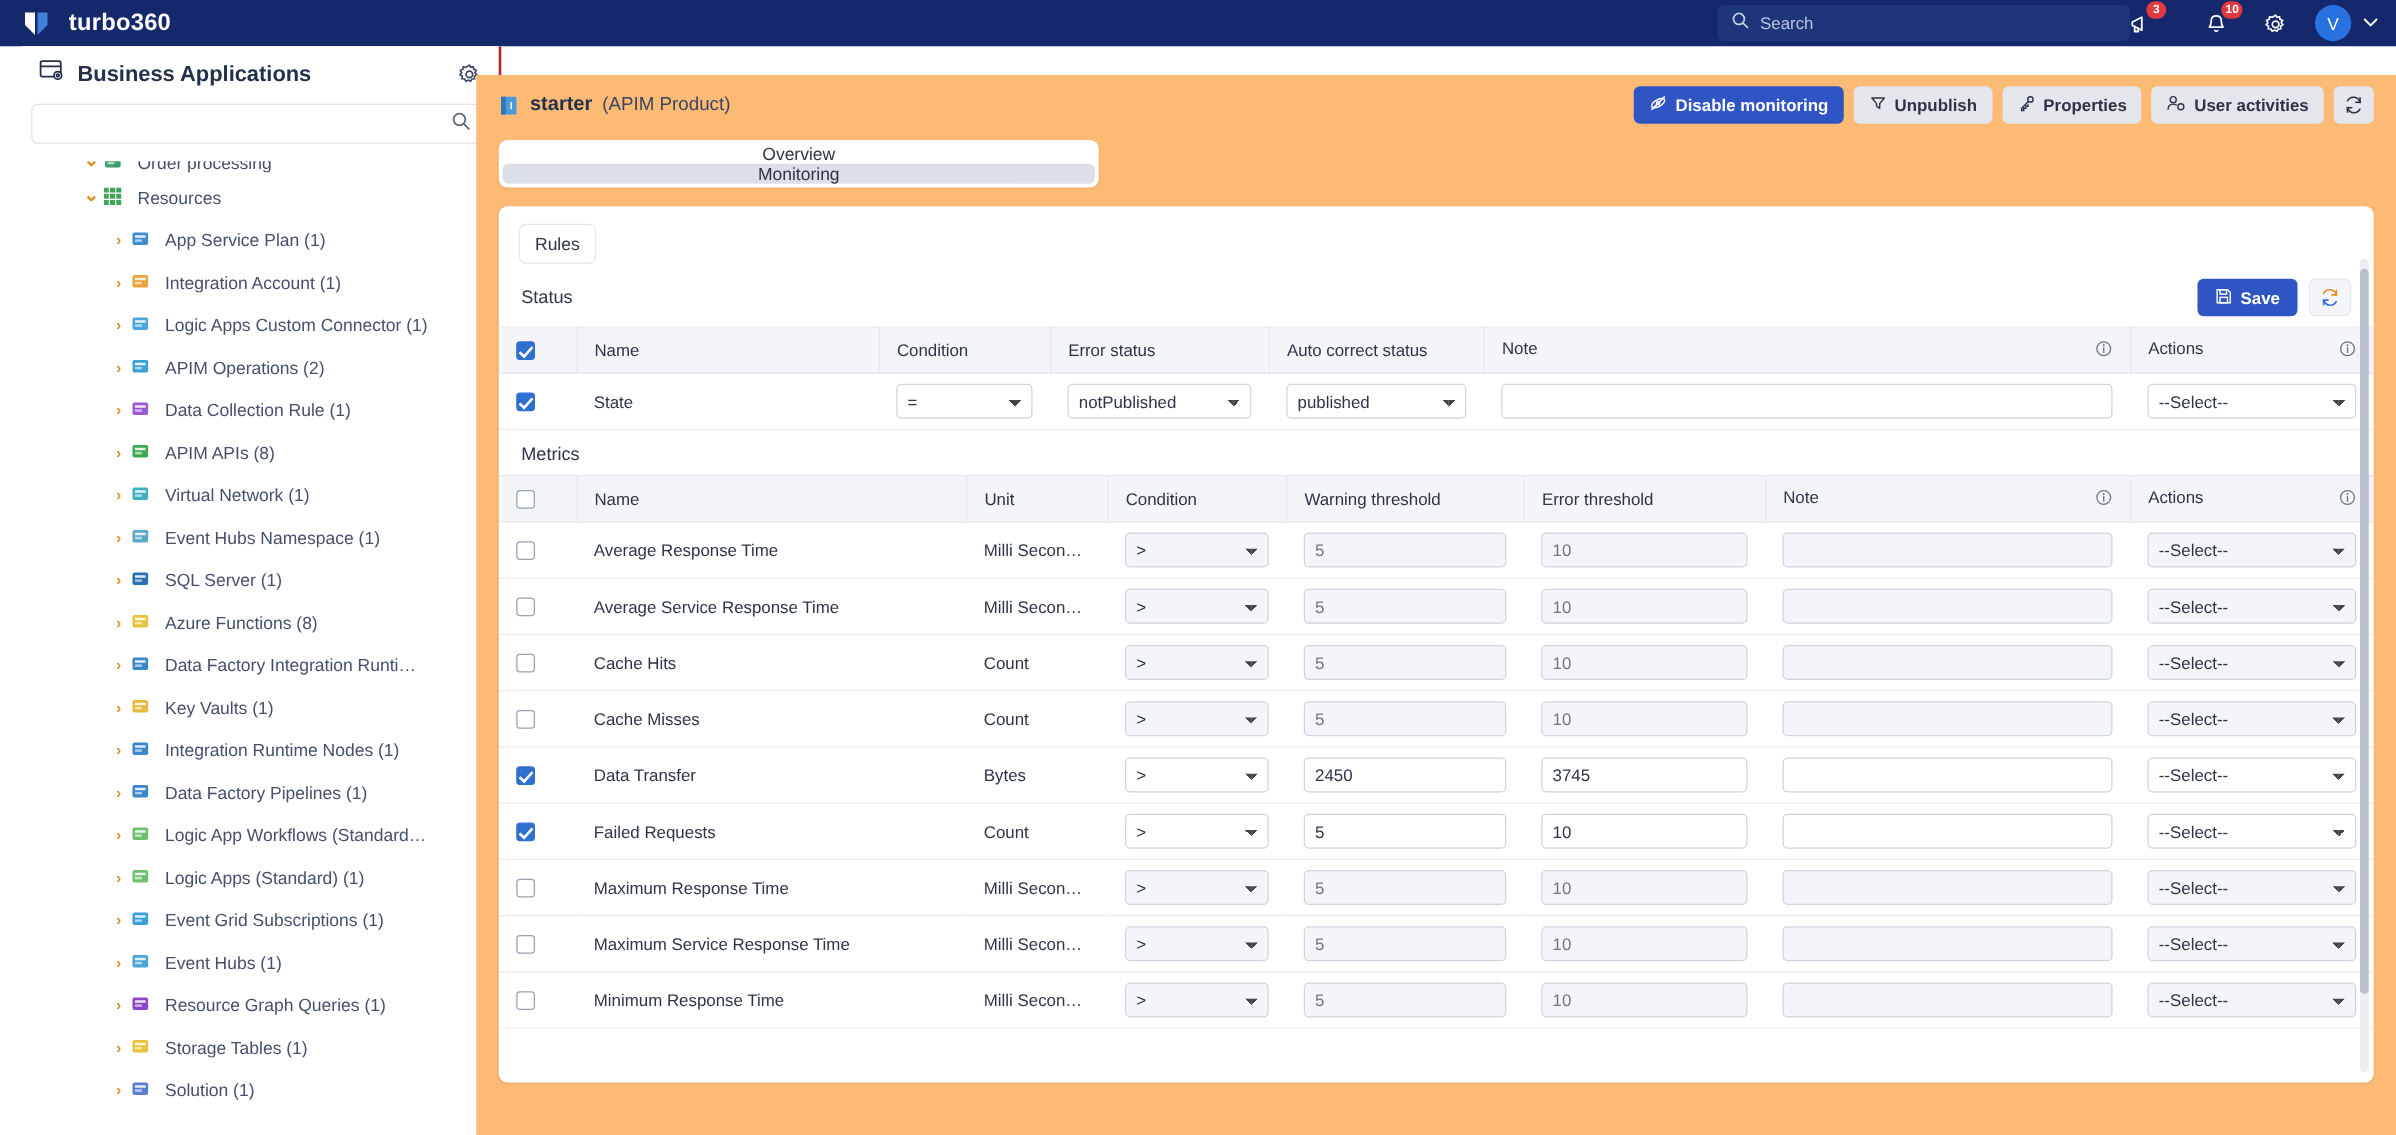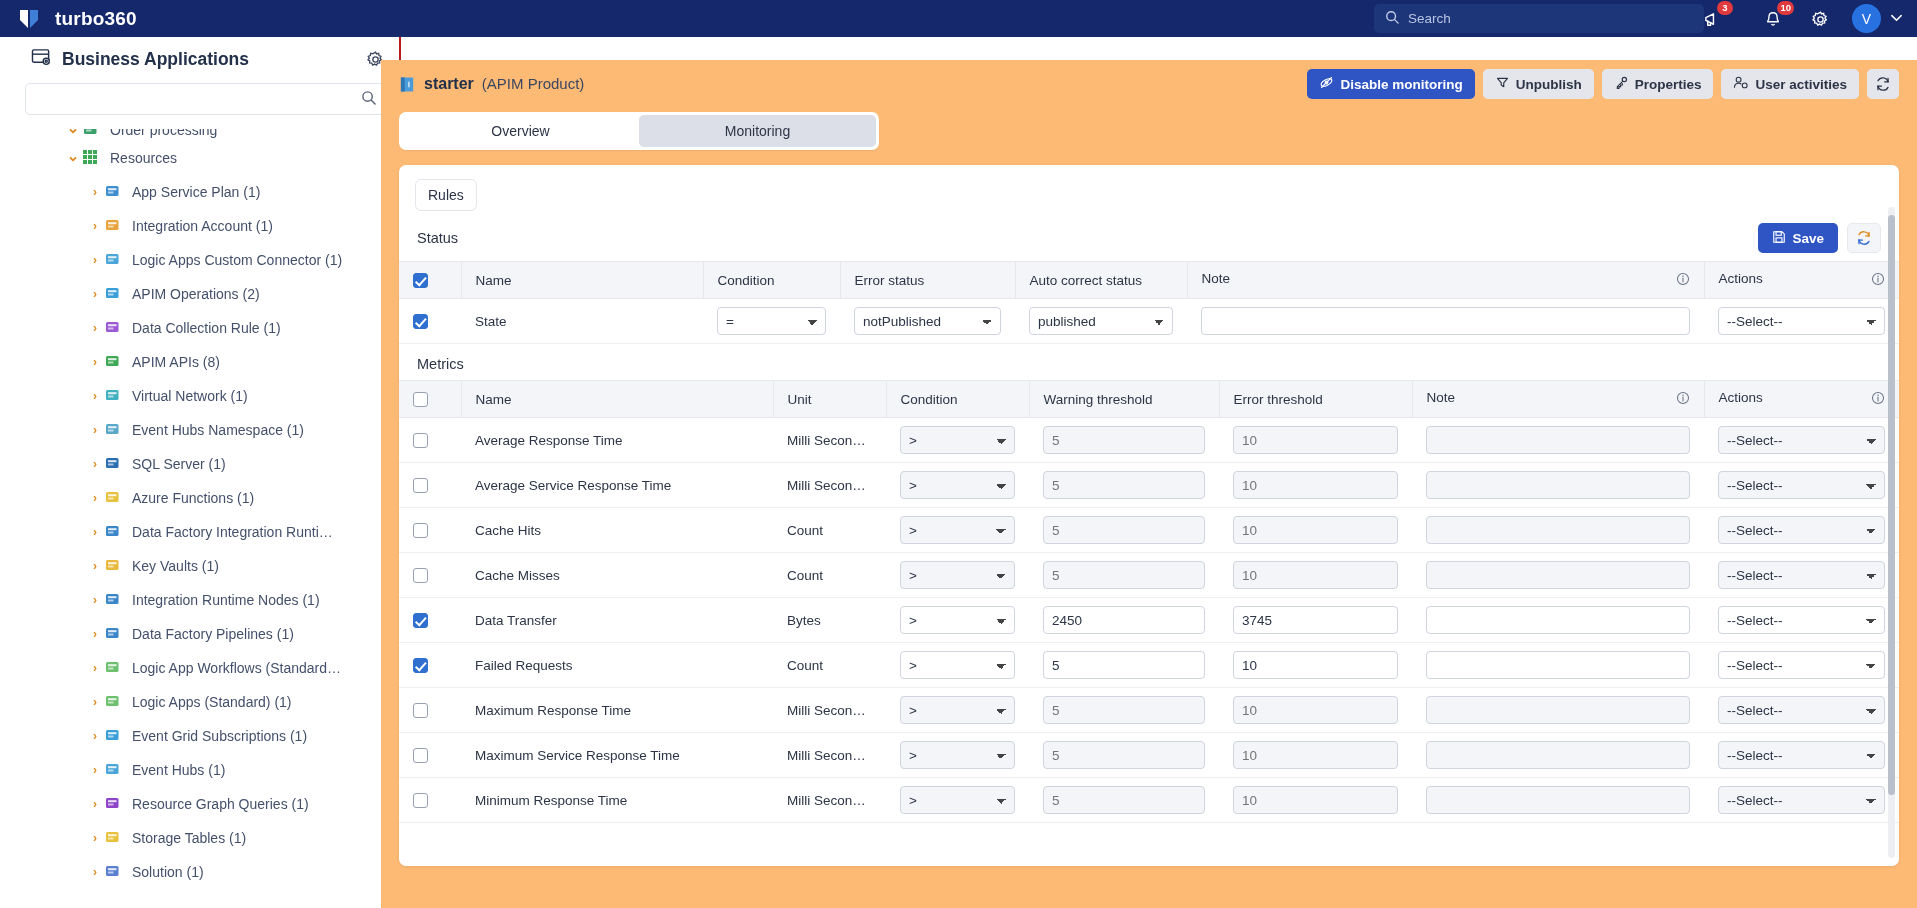--- a/index.html
+++ b/index.html
@@ -115,21 +115,21 @@
   .tb-icon-btn {
     width: 32px; height: 30px; border-radius: 5px; background: #e4e6ec;
     border: none; cursor: pointer; display: flex;
     align-items: center; justify-content: center;
   }
 
   
   #tabs-shell {
     margin: 4px 18px 0 18px; width: 480px; height: 38px;
     background: #ffffff; border-radius: 7px; padding: 3px;
-    display: flex; box-shadow: 0 1px 2px rgba(20,30,60,.07);
+    display: flex; box-shadow: 0 1px 2px rgba(20,30,60,.07); flex-direction: column;
   }
   .tab {
     flex: 1; display: flex; align-items: center; justify-content: center;
     font-size: 14px; border-radius: 5px; cursor: pointer; color: #2c3446;
   }
   .tab.active { background: #dcdee8; }
 
   
   #card {
     position: absolute; left: 18px; right: 18px; top: 105px; bottom: 42px;
@@ -406,21 +406,21 @@
           </svg></span>
         <span class="tlabel">SQL Server (1)</span>
       </div>
       <div class="tree-row" style="padding-left: 68px;">
         <span class="chev">›</span>
         <span class="ticon"><svg width="15" height="14" viewBox="0 0 15 14">
             <rect x="1" y="2" width="12.5" height="10" rx="1.6" fill="#e8c13d"></rect>
             <rect x="3" y="4.2" width="8.5" height="2" fill="#ffffff" opacity=".85"></rect>
             <rect x="3" y="7.5" width="5.5" height="2" fill="#ffffff" opacity=".6"></rect>
           </svg></span>
-        <span class="tlabel">Azure Functions (1)</span>
+        <span class="tlabel">Azure Functions (8)</span>
       </div>
       <div class="tree-row" style="padding-left: 68px;">
         <span class="chev">›</span>
         <span class="ticon"><svg width="15" height="14" viewBox="0 0 15 14">
             <rect x="1" y="2" width="12.5" height="10" rx="1.6" fill="#3b86c8"></rect>
             <rect x="3" y="4.2" width="8.5" height="2" fill="#ffffff" opacity=".85"></rect>
             <rect x="3" y="7.5" width="5.5" height="2" fill="#ffffff" opacity=".6"></rect>
           </svg></span>
         <span class="tlabel">Data Factory Integration Runti…</span>
       </div>

